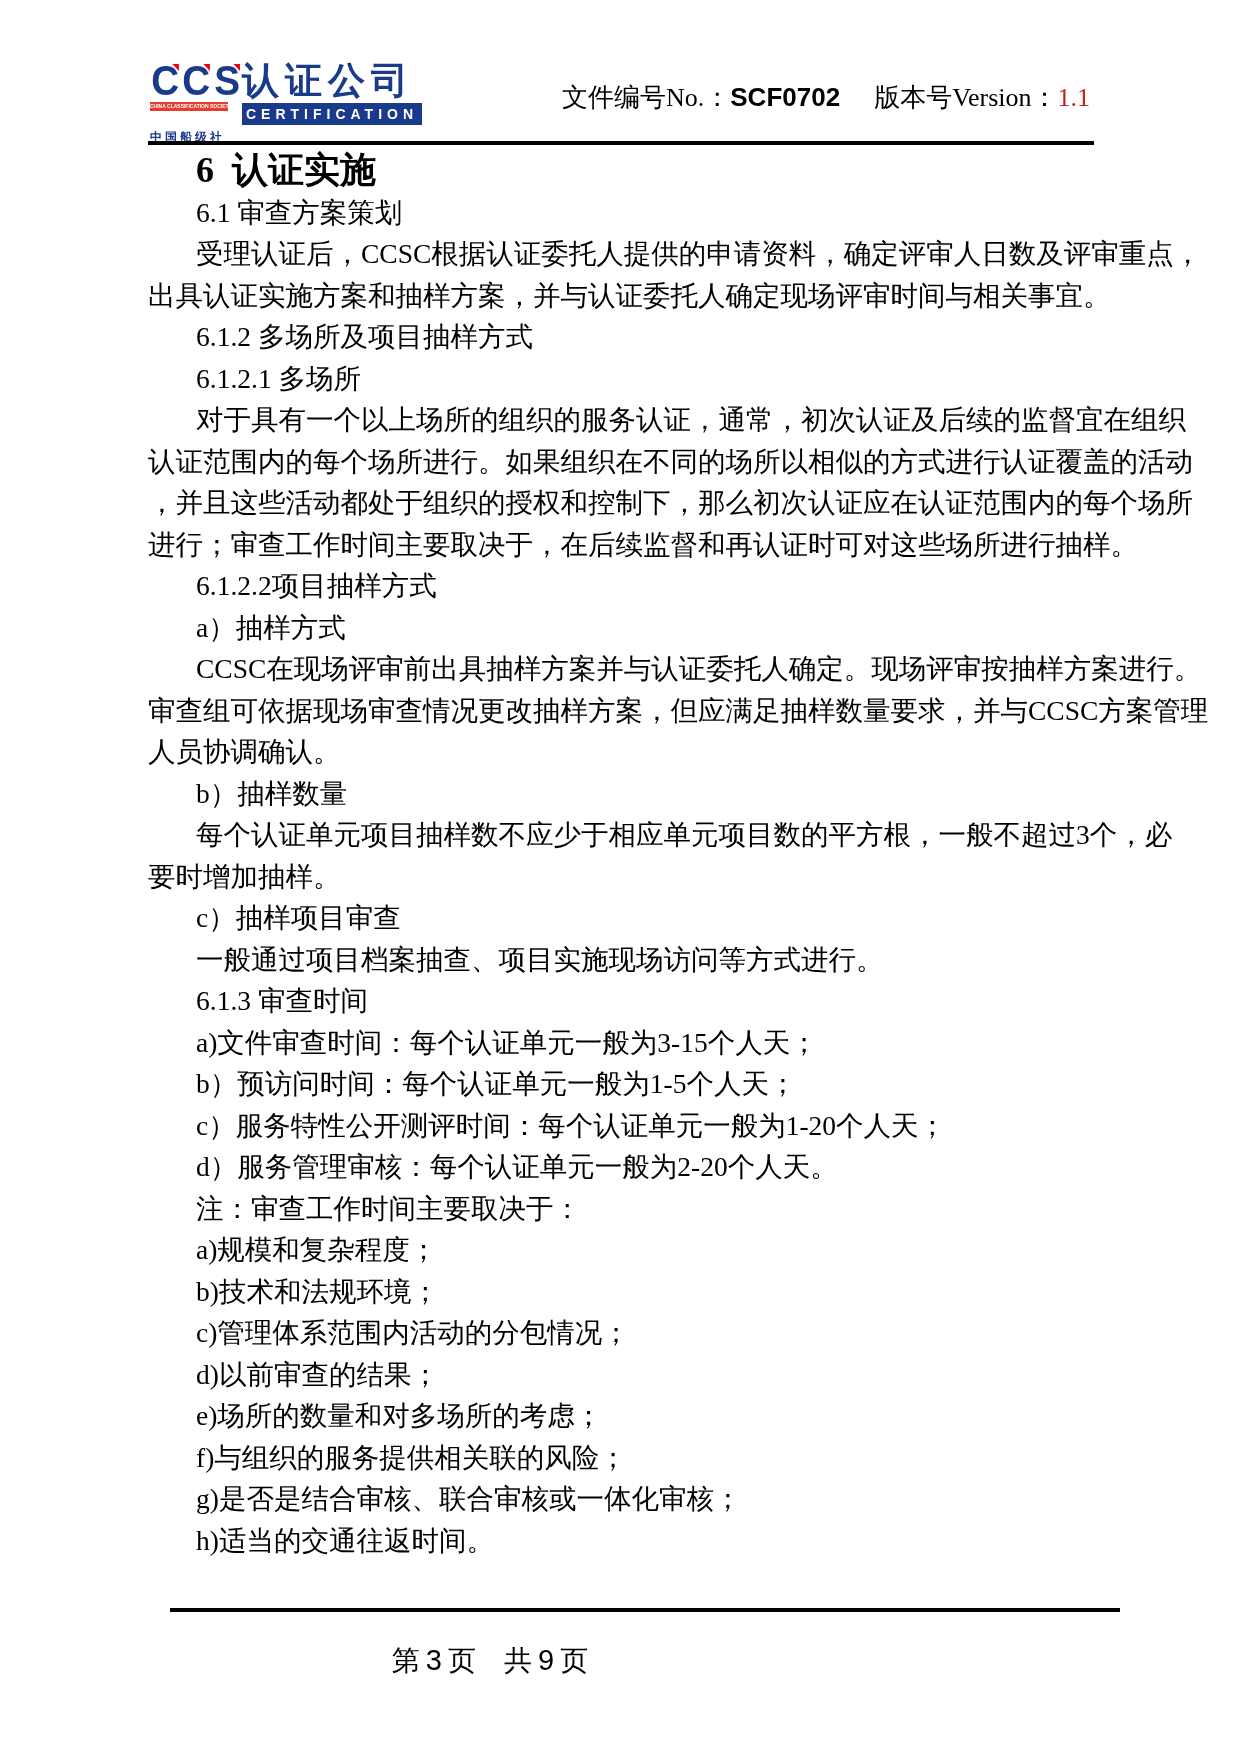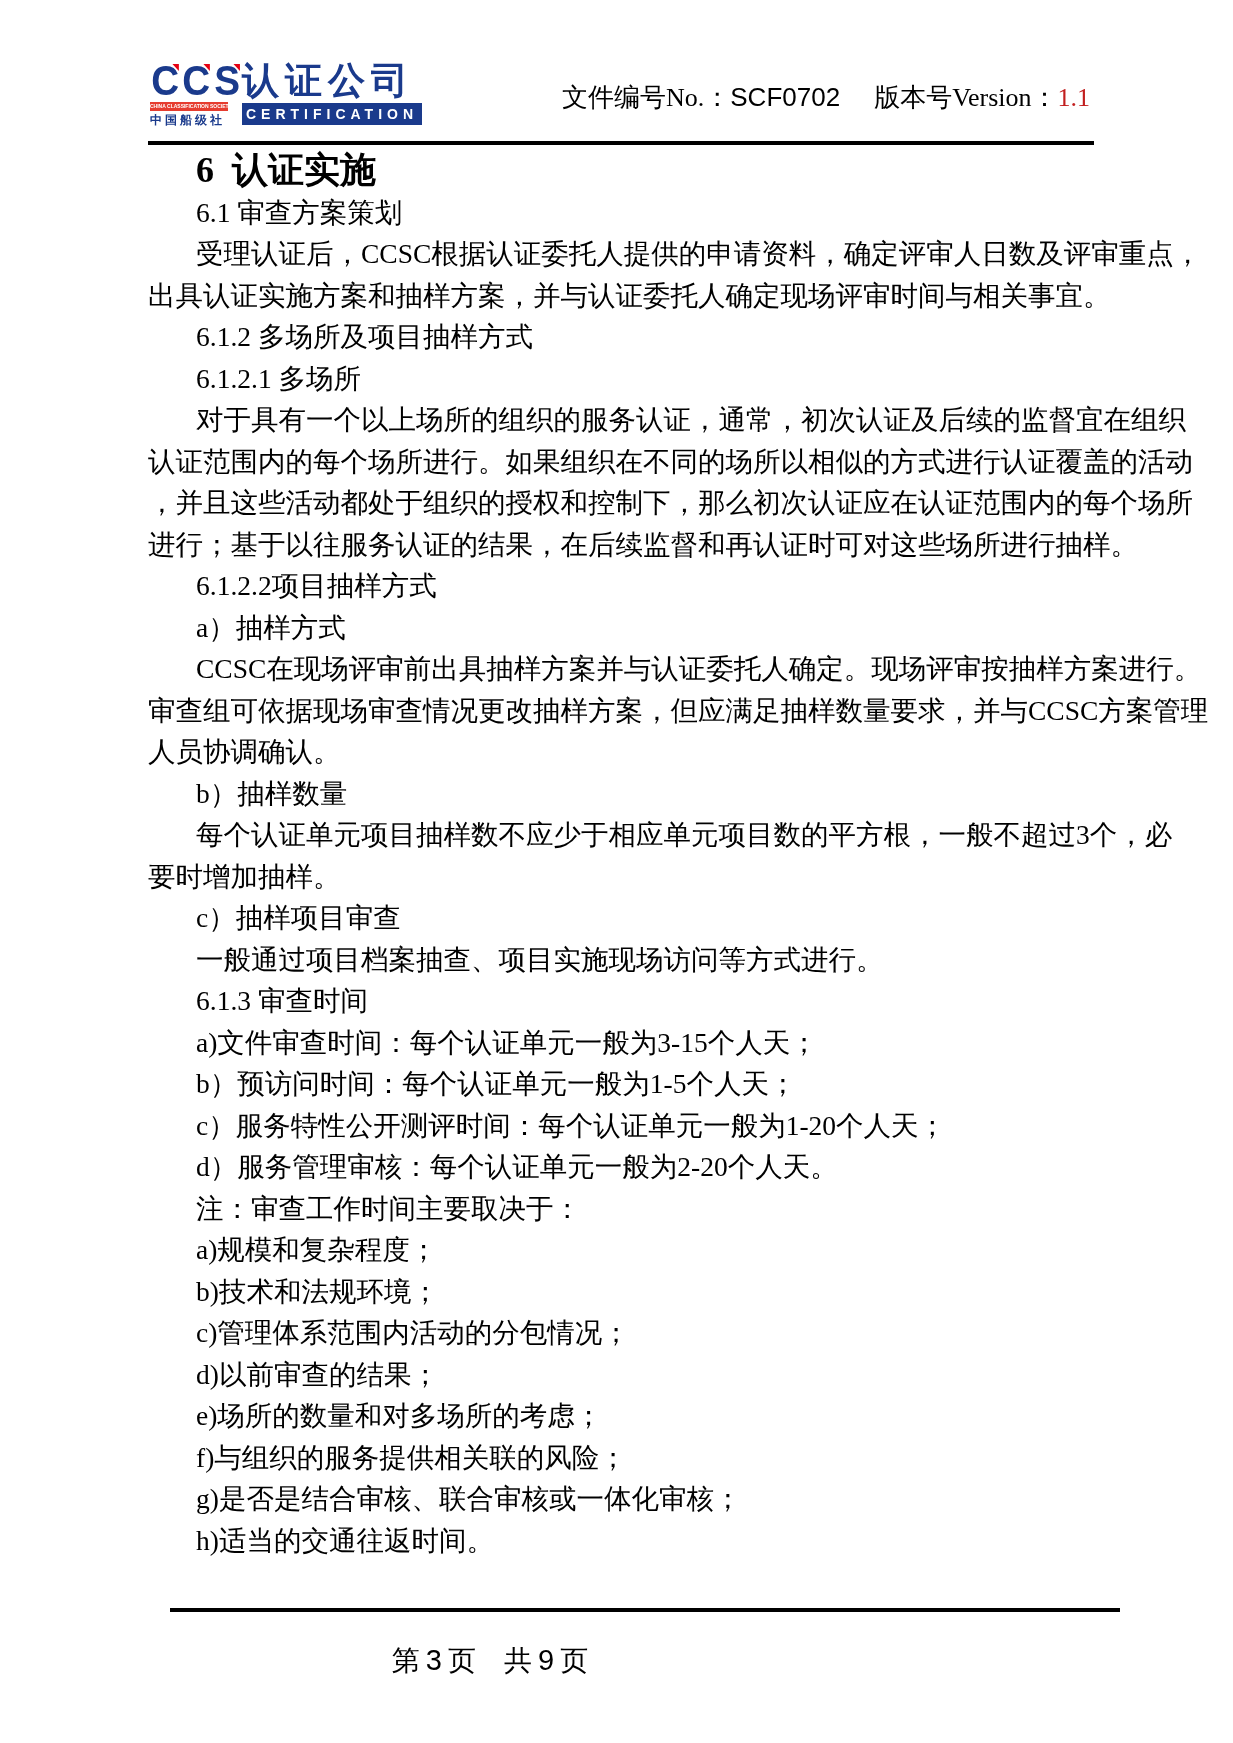--- a/index.html
+++ b/index.html
@@ -28,21 +28,21 @@
     border-left:7px solid transparent; border-top:7px solid #e60012;
   }
   .soc-bar {
     margin-top:2px; width:78px; box-sizing:border-box;
     background:#e63c2f; color:#ffffff;
     font-family:"Liberation Sans","DejaVu Sans",sans-serif;
     font-weight:bold; font-size:5px; line-height:9px;
     text-align:center; white-space:nowrap; overflow:hidden;
   }
   .soc-cn {
-    margin-top:1px; color:#1a3a8c; font-weight:bold;
+    margin-top:18px; color:#1a3a8c; font-weight:bold;
     font-size:12px; letter-spacing:3px; white-space:nowrap;
   }
   .cn-name {
     color:#1a3a8c; font-weight:bold; font-size:37px; line-height:38px;
     font-family:"Liberation Sans","DejaVu Sans",sans-serif;
     letter-spacing:6px; white-space:nowrap;
   }
   .cert-bar {
     margin-top:3px; display:inline-block;
     background:#1a3a8c; color:#ffffff;
@@ -51,21 +51,21 @@
     letter-spacing:5px; padding:1px 4px; white-space:nowrap;
   }
 
   
   .docmeta {
     position:absolute; left:562px; top:80px;
     font-size:26px; white-space:pre; color:#000;
   }
   .docmeta .docno {
     font-family:"Liberation Sans","DejaVu Sans",sans-serif;
-    font-weight:normal; letter-spacing:0px;text-align:center;
+    font-weight:bold; letter-spacing:0px;text-align:center;
   }
   .docmeta .gap { display:inline-block; width:34px; }
   .docmeta .ver { color:#c21f1f;text-align:right; }
 
   
   .rule-top    { position:absolute; left:148px; top:141px;  width:946px; height:4px; background:#000; }
   .rule-bottom { position:absolute; left:170px; top:1608px; width:950px; height:4px; background:#000; }
 
   
   .content {
@@ -115,21 +115,21 @@
   <div class="content" id="lines">
       <div class="line indent bold">6  认证实施</div>
       <div class="line indent">6.1 审查方案策划</div>
       <div class="line indent">受理认证后，CCSC根据认证委托人提供的申请资料，确定评审人日数及评审重点，</div>
       <div class="line">出具认证实施方案和抽样方案，并与认证委托人确定现场评审时间与相关事宜。</div>
       <div class="line indent">6.1.2 多场所及项目抽样方式</div>
       <div class="line indent">6.1.2.1 多场所</div>
       <div class="line indent">对于具有一个以上场所的组织的服务认证，通常，初次认证及后续的监督宜在组织</div>
       <div class="line">认证范围内的每个场所进行。如果组织在不同的场所以相似的方式进行认证覆盖的活动</div>
       <div class="line">，并且这些活动都处于组织的授权和控制下，那么初次认证应在认证范围内的每个场所</div>
-      <div class="line">进行；基于以往服务认证的结果，在后续监督和再认证时可对这些场所进行抽样。</div>
+      <div class="line">进行；审查工作时间主要取决于，在后续监督和再认证时可对这些场所进行抽样。</div>
       <div class="line indent">6.1.2.2项目抽样方式</div>
       <div class="line indent">a）抽样方式</div>
       <div class="line indent">CCSC在现场评审前出具抽样方案并与认证委托人确定。现场评审按抽样方案进行。</div>
       <div class="line">审查组可依据现场审查情况更改抽样方案，但应满足抽样数量要求，并与CCSC方案管理</div>
       <div class="line">人员协调确认。</div>
       <div class="line indent">b）抽样数量</div>
       <div class="line indent">每个认证单元项目抽样数不应少于相应单元项目数的平方根，一般不超过3个，必</div>
       <div class="line">要时增加抽样。</div>
       <div class="line indent">c）抽样项目审查</div>
       <div class="line indent">一般通过项目档案抽查、项目实施现场访问等方式进行。</div>

